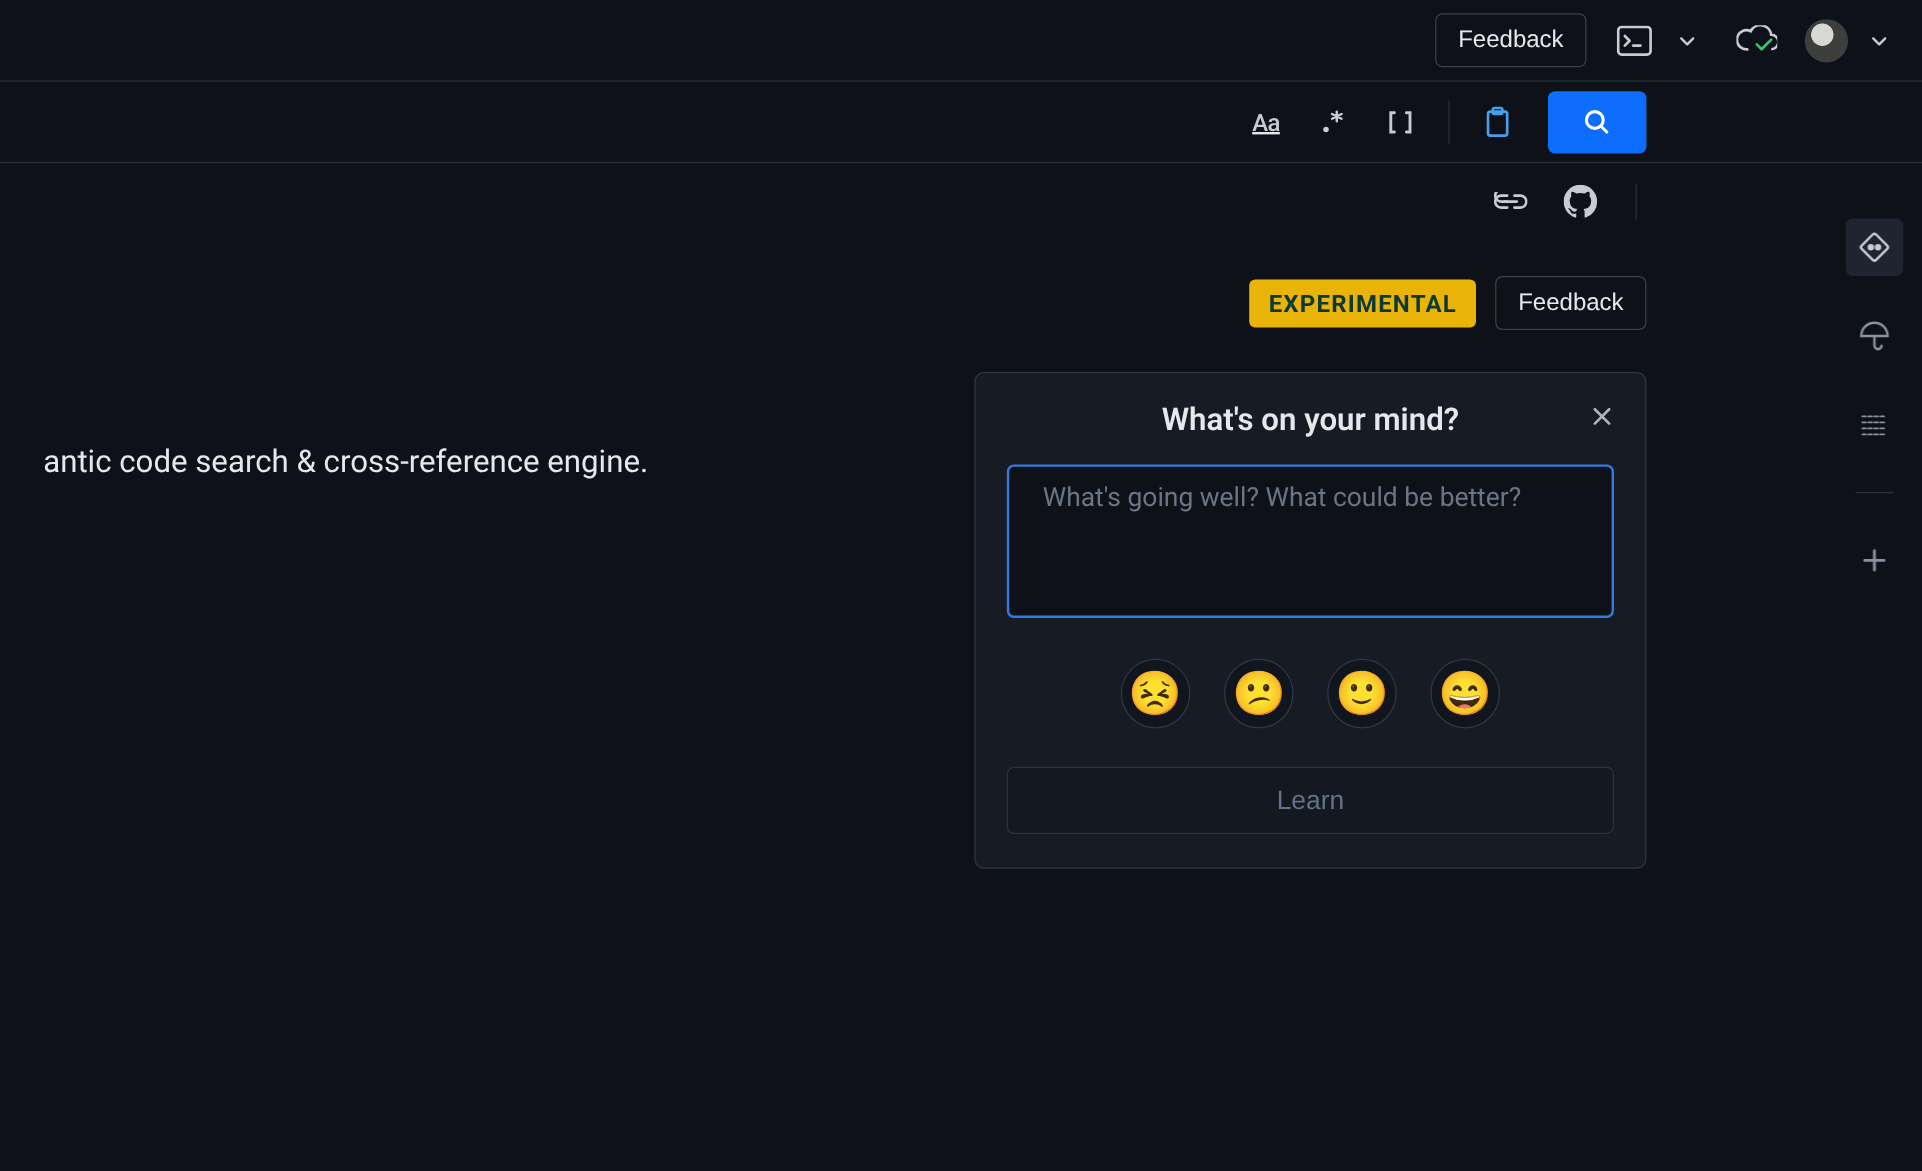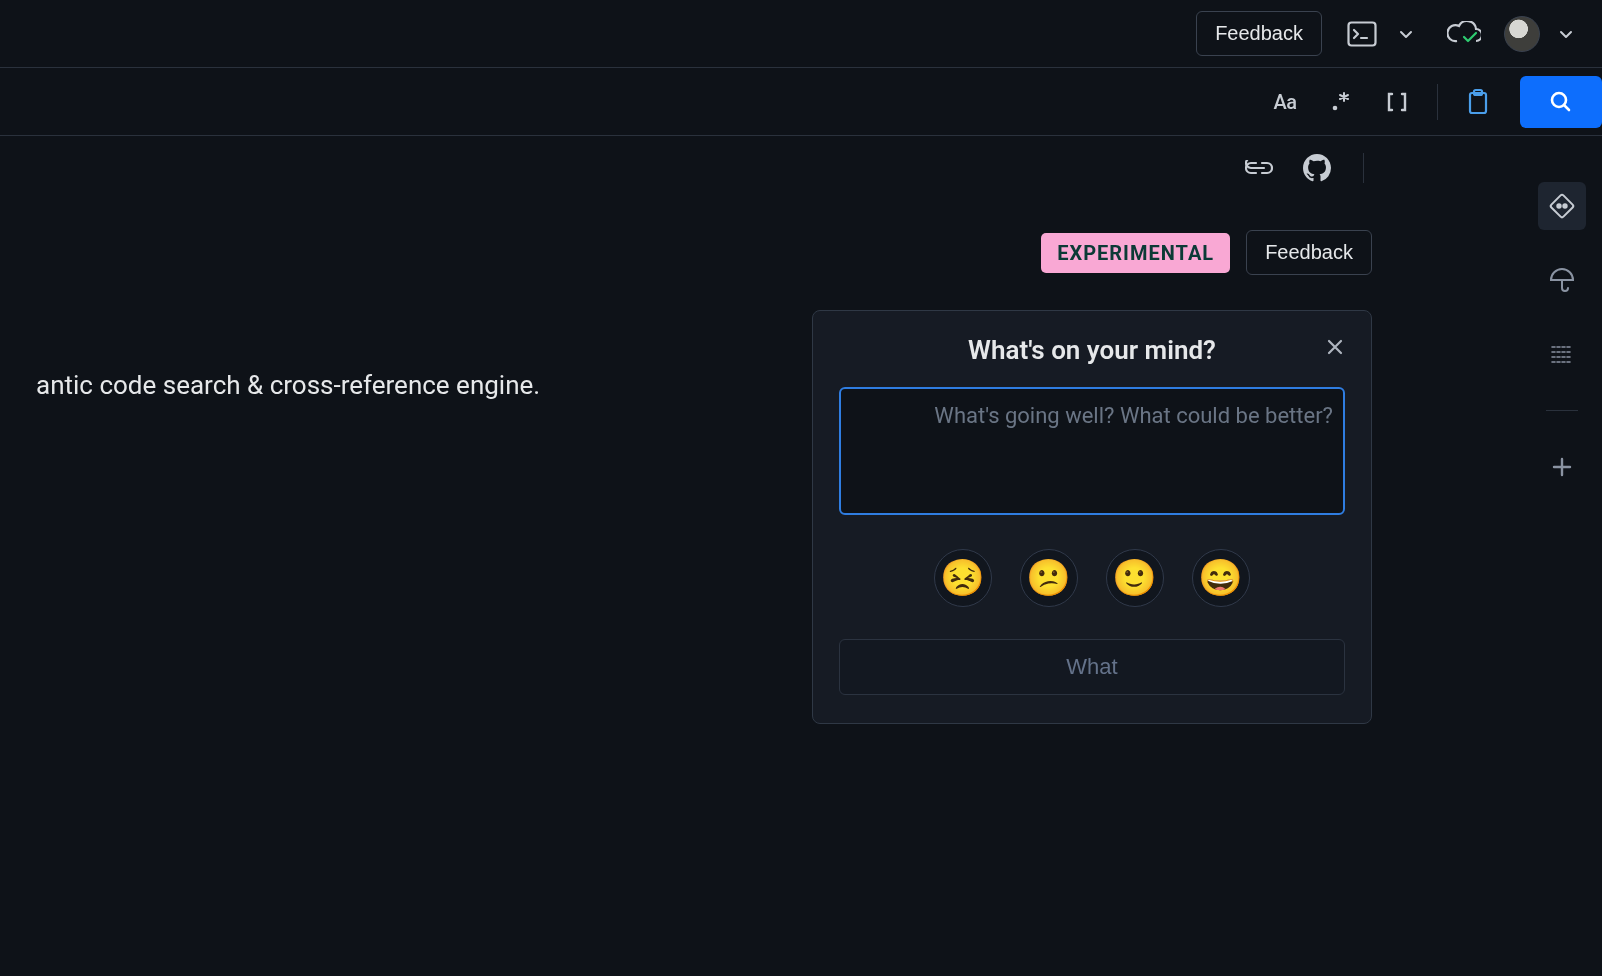--- a/index.html
+++ b/index.html
@@ -49,21 +49,23 @@
     border: 1px solid #3a424f;
   }
 
   
   .searchbar {
     height: 68px;
     border-bottom: 1px solid #2a313c;
     display: flex;
     align-items: center;
     justify-content: flex-end;
+    padding-right: 230px;
     gap: 8px;
+    text-decoration: underline;
   }
   .search-tool {
     width: 48px; height: 48px;
     display: inline-flex;
     align-items: center;
     justify-content: center;
     color: #c7ccd3;
     cursor: pointer;
   }
   .search-tool.text { font-size: 20px; font-weight: 500; letter-spacing: -0.5px; }
@@ -108,21 +110,21 @@
     padding-right: 230px;
   }
   .hero-row {
     display: flex;
     justify-content: flex-end;
     align-items: center;
     gap: 16px;
     padding: 30px 0 0 0;
   }
   .badge-exp {
-    background: #f9a8d4;
+    background: #eab308;
     color: #0b3a36;
     font-weight: 700;
     letter-spacing: 1px;
     font-size: 20px;
     padding: 8px 16px;
     border-radius: 5px;
   }
   .hero-text {
     position: absolute;
     left: 0;
@@ -159,24 +161,23 @@
   }
   .popover textarea {
     width: 100%;
     height: 128px;
     background: #0e1218;
     border: 2px solid #2f7de1;
     border-radius: 6px;
     resize: none;
     color: #fde047;
     font-size: 22px;
-    padding: 14px 10px;
+    padding: 14px 28px;
     outline: none;
     font-family: inherit;
-    text-align: right;
   }
   .popover textarea::placeholder { color: #6a7585; }
   .emoji-row {
     display: flex;
     justify-content: center;
     gap: 28px;
     margin: 30px 0 32px;
   }
   .emoji-btn {
     width: 58px; height: 58px;
@@ -348,21 +349,21 @@
           <path d="M4 4l12 12M16 4L4 16"></path>
         </svg>
     </span>
     <textarea placeholder="What's going well? What could be better?" style=""></textarea>
     <div class="emoji-row">
       <span class="emoji-btn">😣</span>
       <span class="emoji-btn">😕</span>
       <span class="emoji-btn">🙂</span>
       <span class="emoji-btn">😄</span>
     </div>
-    <button class="send-btn">What</button>
+    <button class="send-btn">Learn</button>
   </div>
 </div>
 
 <div class="right-rail">
   <span class="rail-icon active">
     <svg width="28" height="28" viewBox="0 0 28 28" fill="none" stroke="currentColor" stroke-width="2">
       <rect x="14" y="2" width="17" height="17" rx="2" transform="rotate(45 14 2)"></rect>
       <circle cx="11" cy="14" r="1.7" fill="currentColor"></circle>
       <circle cx="17" cy="14" r="1.7" fill="currentColor"></circle>
     </svg>

